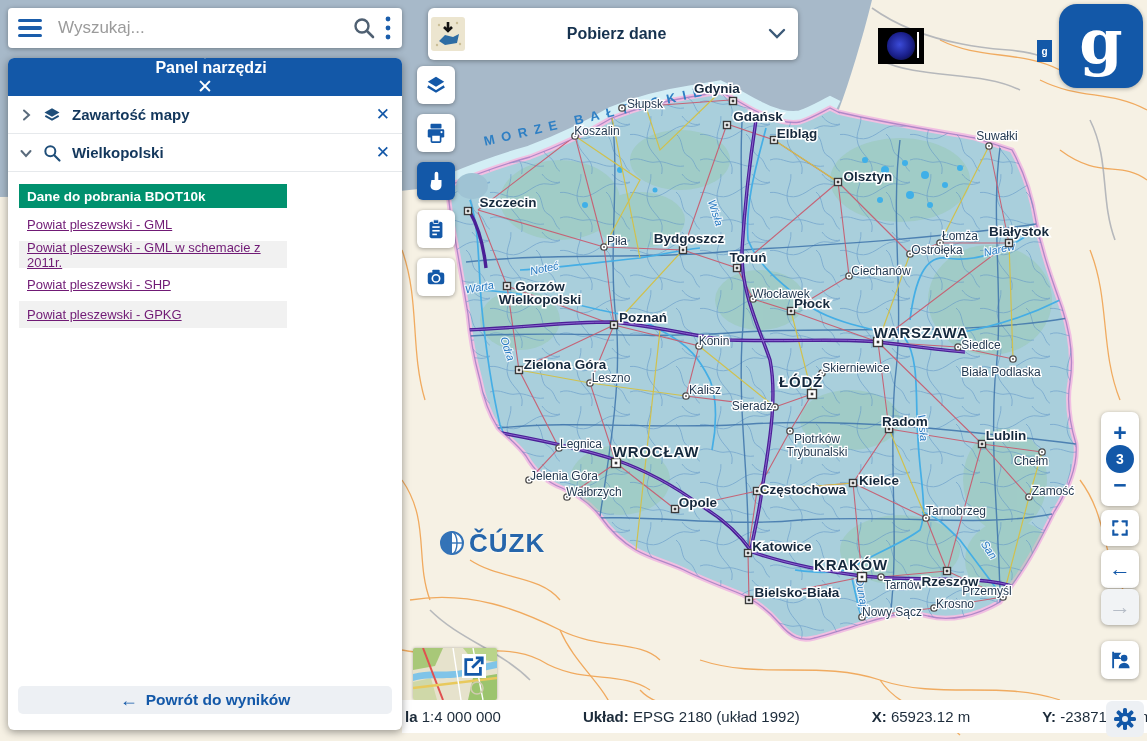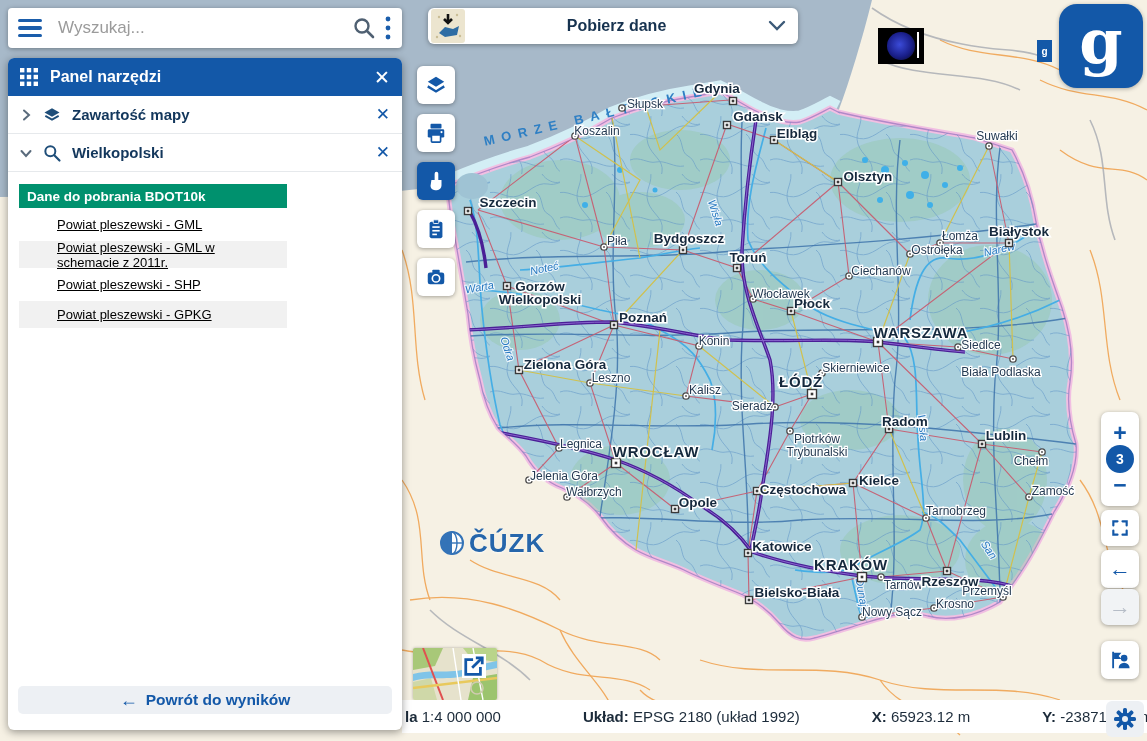--- a/index.html
+++ b/index.html
@@ -29,21 +29,21 @@
     display:flex; align-items:center; padding:0 10px; border-radius:4px; }
   .hamburger { width:24px; height:18px; display:flex; flex-direction:column;
     justify-content:space-between; cursor:pointer; }
   .hamburger span { display:block; height:3.2px; border-radius:2px; background:#1a5dab; }
   .search-input { flex:1; border:0; outline:0; font-size:17px; color:#333;
     margin-left:16px; font-family:"Liberation Sans",sans-serif; }
   .search-input::placeholder { color:#9b9b9b; }
   .icon-btn { display:flex; align-items:center; justify-content:center; cursor:pointer; }
 
   
-  .download-bar { left:428px; top:8px; width:370px; height:36px; z-index:20;
+  .download-bar { left:428px; top:8px; width:370px; height:52px; z-index:20;
     display:flex; align-items:center; padding:0 12px 0 3px; }
   .dl-thumb { width:34px; height:34px; border-radius:3px; overflow:hidden; flex:0 0 auto; }
   .dl-label { flex:1; text-align:center; font-weight:bold; font-size:16px; color:#16324f; }
 
   
   .logo { position:absolute; left:1059px; top:4px; width:84px; height:84px; z-index:20;
     background:#1358a8; border-radius:18px; display:flex; align-items:center;
     justify-content:center; box-shadow:0 1px 4px rgba(0,0,0,.3); }
   .logo span { color:#fff; font-size:62px; font-weight:bold; line-height:1;
     transform:translateY(-4px); font-family:"DejaVu Serif",serif; }
@@ -53,34 +53,34 @@
   .black-tile { position:absolute; left:878px; top:28px; width:46px; height:36px;
     background:#000; z-index:6; display:flex; align-items:center; justify-content:center; }
   .black-tile i { display:block; width:28px; height:28px; border-radius:50%;
     background:radial-gradient(circle at 45% 45%, #3b4bd8 0%, #1a1f8a 55%, #05051a 100%); }
   .black-tile em { position:absolute; right:5px; top:4px; width:2px; height:26px; background:#fff; }
 
   
   .panel { position:absolute; left:8px; top:58px; width:394px; height:672px; z-index:30;
     background:#fff; border-radius:6px; box-shadow:0 2px 9px rgba(0,0,0,.4); }
   .panel-header { height:38px; background:#1358a8; border-radius:6px 6px 0 0;
-    display:flex; align-items:center; padding:0 12px; }
+    display:flex; align-items:center; padding:0 12px;flex-direction:column; }
   .panel-title { color:#fff; font-weight:bold; font-size:16px; margin-left:12px; flex:1; }
   .close-x { color:#fff; font-size:19px; cursor:pointer; line-height:1; }
   .section-row { height:38px; display:flex; align-items:center; padding:0 12px;
     border-bottom:1px solid #e6e9ec; }
   .section-label { font-weight:bold; font-size:15px; color:#13375c; margin-left:10px; flex:1; }
   .section-x { color:#1358a8; font-size:17px; cursor:pointer; }
   .result-header { margin:12px 0 0 11px; width:268px; height:24px; background:#00916e;
     color:#ffffff; font-weight:bold; font-size:13.5px; display:flex; align-items:center;
     padding:0 8px; }
   .link-row { margin-left:11px; width:268px; height:27px; display:flex; align-items:center;
     padding:0 8px; font-size:13px; margin-top:3px; }
   .link-row.alt { background:#f1f1f1; }
-  .link-row a { color:#000000; text-decoration:underline; cursor:pointer;margin-left:30px; }
+  .link-row a { color:#701a75; text-decoration:underline; cursor:pointer; }
   .back-btn { position:absolute; left:10px; bottom:16px; width:374px; height:28px;
     background:#edf0f4; border-radius:5px; display:flex; align-items:center;
     justify-content:center; cursor:pointer; color:#1358a8; font-weight:bold; font-size:15.5px; gap:8px; }
 
   
   .vtool { position:absolute; left:417px; width:38px; height:38px; z-index:18;
     background:#fff; border-radius:6px; box-shadow:0 1px 4px rgba(0,0,0,.35);
     display:flex; align-items:center; justify-content:center; cursor:pointer; }
   .vtool.active { background:#1358a8; }
 

